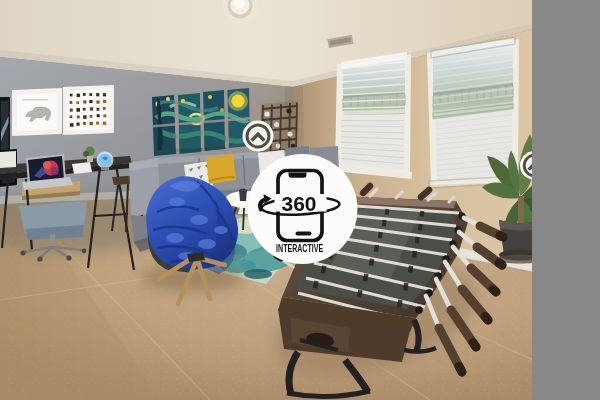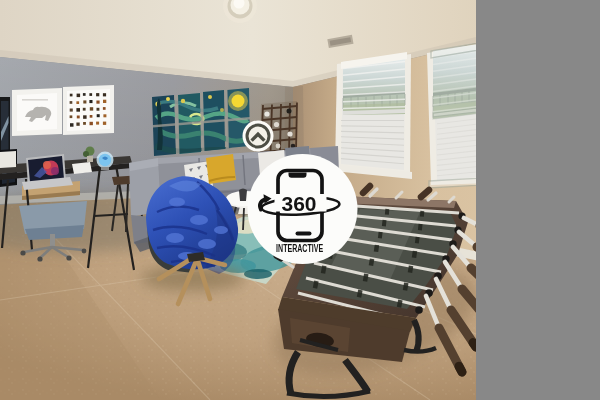--- a/index.html
+++ b/index.html
@@ -1,16 +1,16 @@
 <!DOCTYPE html>
 <html><head>
 <meta charset="utf-8">
 <style>
   html,body{margin:0;padding:0;background:#888;}
-  #stage{position:relative;width:476px;height:400px;overflow:hidden;font-family:"Liberation Sans",sans-serif;}
+  #stage{position:relative;width:532px;height:400px;overflow:hidden;font-family:"Liberation Sans",sans-serif;}
   svg{display:block;}
 </style>
 </head>
 <body>
 <div id="stage">
 <svg width="600" height="400" viewBox="0 0 600 400" xmlns="http://www.w3.org/2000/svg">
 <defs>
   <linearGradient id="ceilG" x1="0" y1="0" x2="1" y2="0">
     <stop offset="0" stop-color="#ded5c5"></stop>
     <stop offset="0.42" stop-color="#eae4d6"></stop>

